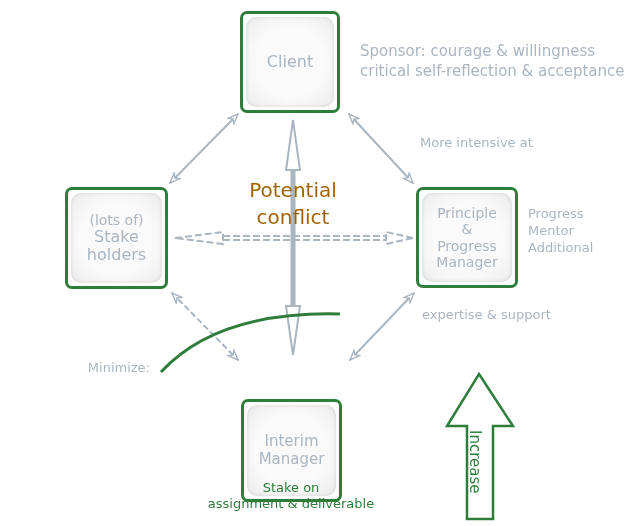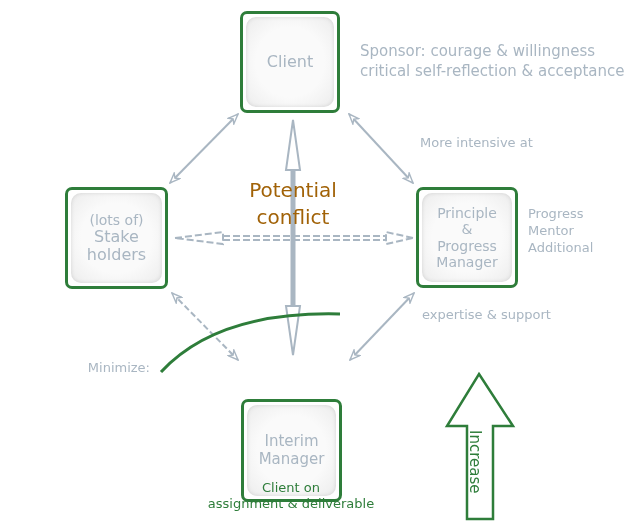--- a/index.html
+++ b/index.html
@@ -111,21 +111,21 @@
 
 <div class="lbl" style="left:422px; top:306px;">
   <div>expertise &amp; support</div>
 </div>
 
 <div class="lbl" style="left:6px; top:359px; text-align:right; width:144px;">
   <div>Minimize:</div>
 </div>
 
 <div class="lbl green" style="left:196px; top:480px; width:190px; text-align:center; line-height:1.25;">
-  <div>Client on</div>
+  <div>Stake on</div>
   <div>assignment &amp; deliverable</div>
 </div>
 
 <div class="conflict" style="left:248px; top:177px; width:90px;">
   <div>Potential</div>
   <div>conflict</div>
 </div>
 
 <div class="increase-text">Increase</div>
 

